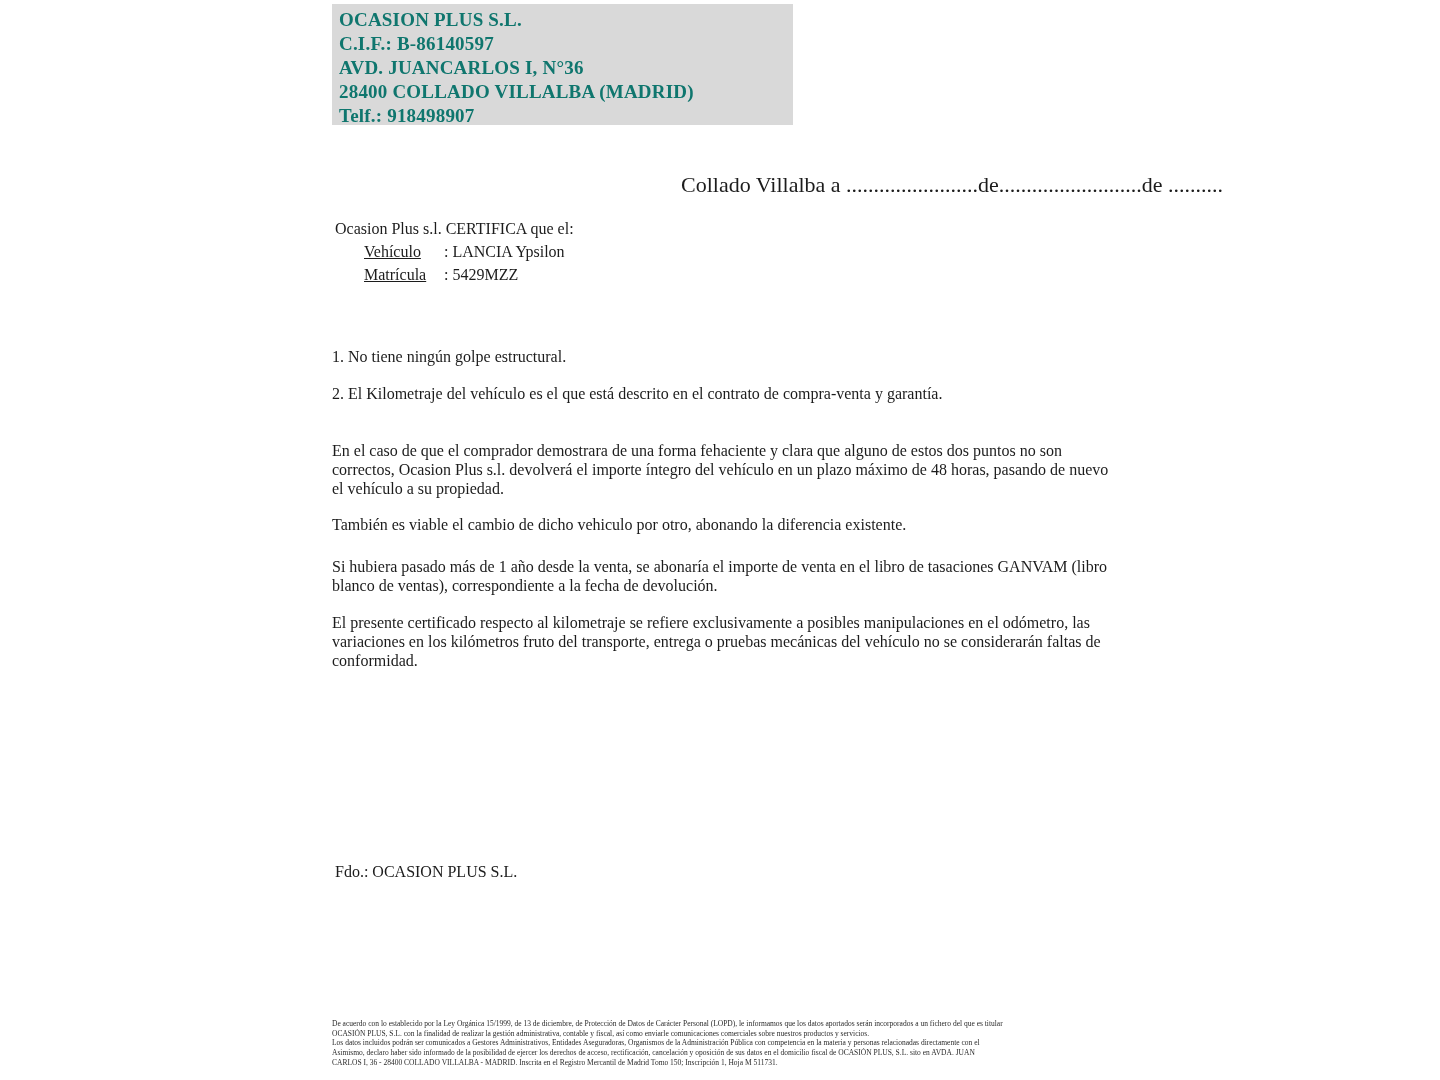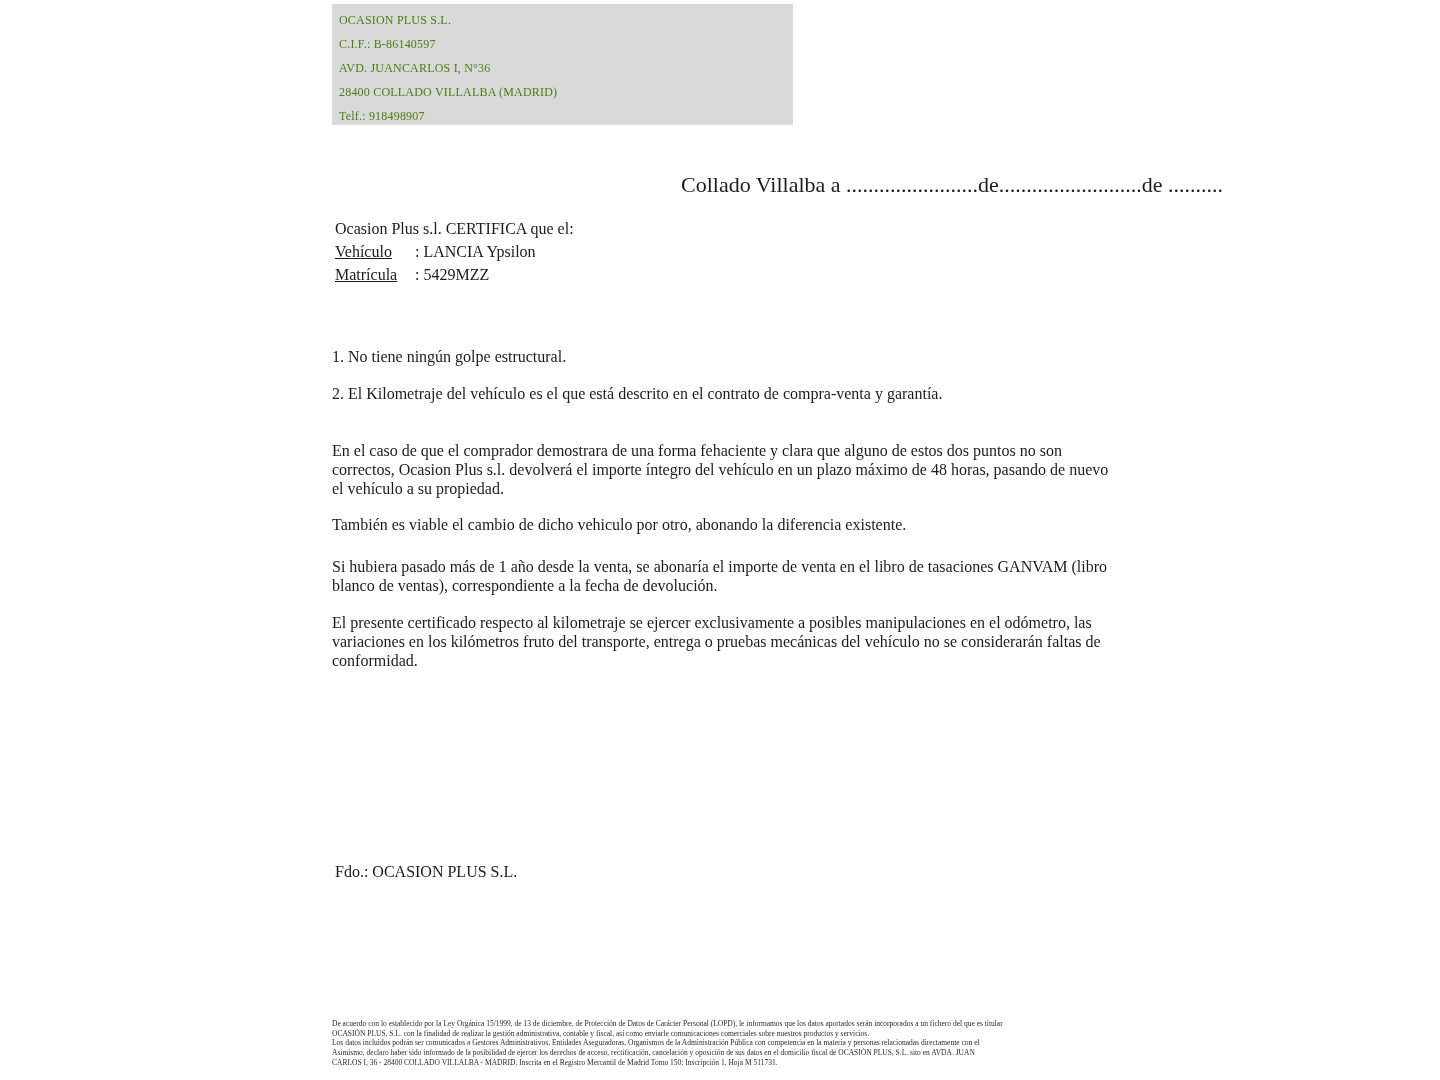--- a/index.html
+++ b/index.html
@@ -12,39 +12,39 @@
   }
   .page { position: relative; width: 1440px; height: 1080px; background: #fff; }
 
   .header-box {
     position: absolute; left: 332px; top: 4px;
     width: 461px; height: 121px;
     background: #d9d9d9;
     padding: 4px 6px 0 7px;
   }
   .header-box div {
-    font-weight: normal;
-    font-size: 12px;
+    font-weight: bold;
+    font-size: 19px;
     line-height: 24px;
     letter-spacing: 0.2px;
-    color: #4d7c0f;
+    color: #0f766e;
     white-space: nowrap;
   }
 
   .date-line {
     position: absolute; left: 681px; top: 172px;
     font-size: 22px; white-space: nowrap;
   }
 
   .cert-block {
     position: absolute; left: 335px; top: 217px;
     font-size: 16px; line-height: 23px;
   }
   .cert-row { display: flex; }
-  .cert-label { text-decoration: underline; width: 80px; display: inline-block; }
+  .cert-label { text-decoration: underline; width: 80px; display: inline-block; margin-left: 29px; }
   .cert-value { display: inline-block; }
 
   .point { position: absolute; left: 332px; font-size: 16px; white-space: nowrap; margin-top: 22px; }
   .point-1 { top: 326px; }
   .point-2 { top: 363px; }
 
   .para { position: absolute; left: 332px; width: 778px; font-size: 16px; line-height: 19px; }
   .para-1 { top: 441px; }
   .para-2 { top: 515px; }
   .para-3 { top: 557px; }
@@ -84,21 +84,21 @@
       <span class="cert-value">: 5429MZZ</span>
     </div>
   </div>
 
   <div class="point point-1">1. No tiene ningún golpe estructural.</div>
   <div class="point point-2">2. El Kilometraje del vehículo es el que está descrito en el contrato de compra-venta y garantía.</div>
 
   <div class="para para-1">En el caso de que el comprador demostrara de una forma fehaciente y clara que alguno de estos dos puntos no son correctos, Ocasion Plus s.l. devolverá el importe íntegro del vehículo en un plazo máximo de 48 horas, pasando de nuevo el vehículo a su propiedad.</div>
   <div class="para para-2">También es viable el cambio de dicho vehiculo por otro, abonando la diferencia existente.</div>
   <div class="para para-3">Si hubiera pasado más de 1 año desde la venta, se abonaría el importe de venta en el libro de tasaciones GANVAM (libro blanco de ventas), correspondiente a la fecha de devolución.</div>
-  <div class="para para-4">El presente certificado respecto al kilometraje se ejercer exclusivamente a posibles manipulaciones en el odómetro, las variaciones en los kilómetros fruto del transporte, entrega o pruebas mecánicas del vehículo no se considerarán faltas de conformidad.</div>
+  <div class="para para-4">El presente certificado respecto al kilometraje se refiere exclusivamente a posibles manipulaciones en el odómetro, las variaciones en los kilómetros fruto del transporte, entrega o pruebas mecánicas del vehículo no se considerarán faltas de conformidad.</div>
 
   <div class="signature">Fdo.: OCASION PLUS S.L.</div>
 
   <div class="legal">
     <div>De acuerdo con lo establecido por la Ley Orgánica 15/1999, de 13 de diciembre, de Protección de Datos de Carácter Personal (LOPD), le informamos que los datos aportados serán incorporados a un fichero del que es titular</div>
     <div>OCASIÓN PLUS, S.L. con la finalidad de realizar la gestión administrativa, contable y fiscal, así como enviarle comunicaciones comerciales sobre nuestros productos y servicios.</div>
     <div>Los datos incluidos podrán ser comunicados a Gestores Administrativos, Entidades Aseguradoras, Organismos de la Administración Pública con competencia en la materia y personas relacionadas directamente con el</div>
     <div>Asimismo, declaro haber sido informado de la posibilidad de ejercer los derechos de acceso, rectificación, cancelación y oposición de sus datos en el domicilio fiscal de OCASIÓN PLUS, S.L. sito en AVDA. JUAN</div>
     <div>CARLOS I, 36 - 28400 COLLADO VILLALBA - MADRID. Inscrita en el Registro Mercantil de Madrid Tomo 150; Inscripción 1, Hoja M 511731.</div>
   </div>

